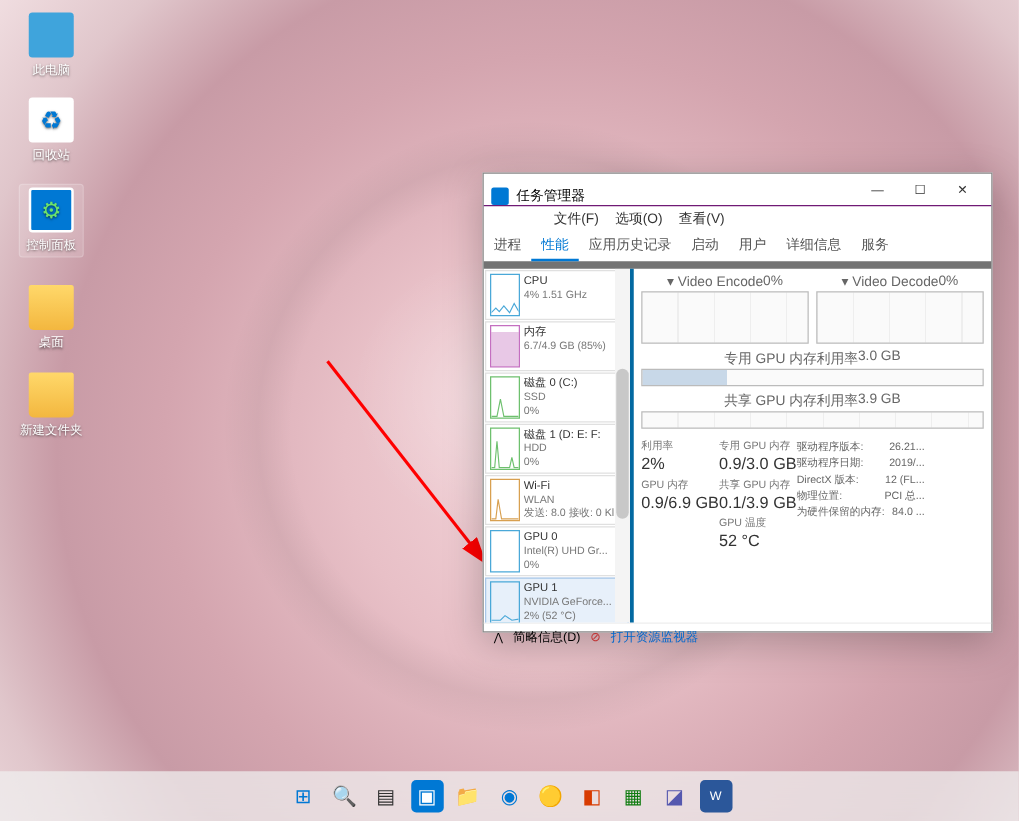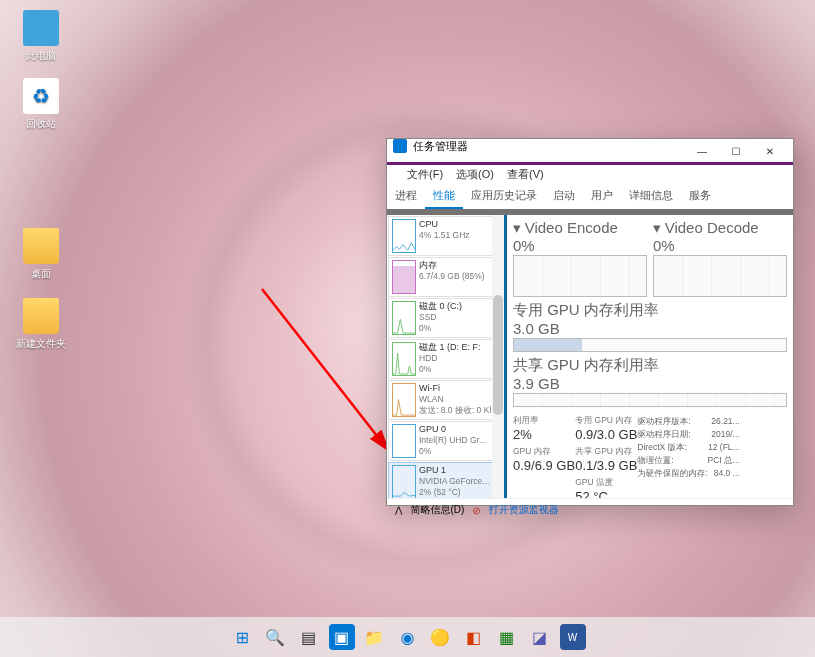--- a/index.html
+++ b/index.html
@@ -16,45 +16,45 @@
 .di4 { top: 228px; left: 16px; } .di4 .ico { background: linear-gradient(#ffd86a,#f3b73f); border-radius: 2px 2px 4px 4px; }
 .di5 { top: 298px; left: 16px; } .di5 .ico { background: linear-gradient(#ffd86a,#f3b73f); border-radius: 2px 2px 4px 4px; }
 .di6 { top: 368px; left: 16px; } .di6 .ico { background: linear-gradient(#ffd86a,#f3b73f); border-radius: 2px 2px 4px 4px; }
 
 #taskbar { position:absolute; bottom:0; left:0; width:100%; height:40px; background:rgba(240,240,240,0.72); backdrop-filter: blur(20px); display:flex; align-items:center; justify-content:center; gap:7px; }
 .tb-btn { width:26px; height:26px; border-radius:4px; display:flex; align-items:center; justify-content:center; cursor:pointer; font-size:16px; }
 .tb-win { color:#0078d4; }
 .tb-search { color:#555; }
 
 #window { position:absolute; left:386px; top:138px; width:408px; height:368px; background:#fff; border:1px solid #888; box-shadow: 0 8px 30px rgba(0,0,0,0.25); }
-#titlebar { height:26px; display:flex; align-items:flex-start; padding:0 6px; border-bottom:3px solid #701a75; font-size:11px; }
+#titlebar { height:26px; display:flex; align-items:flex-end; padding:0 6px; border-bottom:1px solid #701a75; font-size:11px; }
 #titlebar .ticon { width:14px; height:14px; background:#0078d4; margin-right:6px; border-radius:2px; }
 #win-controls { margin-left:auto; display:flex; }
 .win-ctl { width:34px; height:24px; display:flex; align-items:center; justify-content:center; font-size:10px; color:#333; cursor:pointer; }
-#menubar { font-size:11px; padding:2px 20px; color:#333; }
+#menubar { font-size:11px; padding:2px 8px; color:#333;margin-left:48px; }
 #menubar span { margin-right:10px; cursor:pointer; }
 #tabs { display:flex; font-size:11px; border-bottom:6px solid #737373; }
 .tab { padding:4px 8px; cursor:pointer; color:#555; }
 .tab.active { color:#0078d4; border-bottom:2px solid #0078d4; }
 
 #content { display:flex; height:283px; }
 #sidebar { width:120px; border-right:3px solid #0369a1; overflow:hidden; position:relative; }
 .sb-item { height:40px; border:1px solid #e0e0e0; margin:1px; padding:2px 3px; display:flex; cursor:pointer; background:#fff; }
 .sb-item.selected { background:#e7f0fa; border-color:#a8c6e8; }
 .sb-thumb { width:24px; height:100%; border:1px solid #ccc; margin-right:3px; flex-shrink:0; position:relative; overflow:hidden; }
 .sb-txt { font-size:9px; line-height:11px; overflow:hidden; flex:1; }
 .sb-txt .t { color:#333; }
 .sb-txt .s { color:#777; font-size:8.5px; white-space:nowrap; }
 .sb-scrollbar { position:absolute; right:0; top:0; width:12px; height:100%; background:#f4f4f4; }
 .sb-thumb2 { width:10px; margin:1px; height:120px; background:#c8c8c8; border-radius:5px; margin-top:80px; }
 
 #main { flex:1; padding:4px 6px; font-size:10px; color:#444; overflow:hidden; }
 .graph-row { display:flex; gap:6px; margin-bottom:4px; }
 .graph-box { flex:1; }
-.gb-header { display:flex; justify-content:center; font-size:15px; color:#666;flex-direction:column; }
+.gb-header { display:flex; justify-content:center; font-size:11px; color:#666; }
 .gb-chart { height:42px; border:1px solid #bbb; background:repeating-linear-gradient(to right, transparent, transparent 28px, #eee 28px, #eee 29px), linear-gradient(#fafafa,#fafafa); margin-top:1px; }
 .mem-row .gb-chart { height:14px; background:linear-gradient(to right, #c8d8e8 25%, #fafafa 25%); }
 .mem2-row .gb-chart { height:14px; }
 
 #stats { display:flex; margin-top:8px; font-size:9px; }
 .stat-col { }
 .stat-lbl { color:#777; font-size:8.5px; }
 .stat-val { font-size:13px; color:#333; margin-bottom:4px; }
 .info-col { font-size:8.5px; color:#666; line-height:13px; }
 .info-col .r { display:flex; justify-content:space-between; gap:6px; }
@@ -67,20 +67,21 @@
 
 .spark { position:absolute; bottom:0; left:0; width:100%; }
 </style>
 </head>
 <body>
 
 <div id="desktop">
 
   <div class="desktop-icon di2"><div class="ico"></div><span>回收站</span></div>
   <div class="desktop-icon di1"><div class="ico"></div><span>此电脑</span></div>
+  <div class="desktop-icon di3"><div class="ico"></div><span>控制面板</span></div>
   <div class="desktop-icon di4"><div class="ico"></div><span>桌面</span></div>
   <div class="desktop-icon di5"><div class="ico"></div><span>新建文件夹</span></div>
 
   <svg id="arrow" viewBox="0 0 145 180">
     <defs>
         <marker id="ah" markerWidth="10" markerHeight="10" refX="8" refY="3" orient="auto">
           <path d="M0,0 L9,3 L0,6 Z" fill="#ff0000"></path>
         </marker>
       </defs>
     <line x1="4" y1="4" x2="130" y2="165" stroke="#ff0000" stroke-width="2.5" marker-end="url(#ah)"></line>

